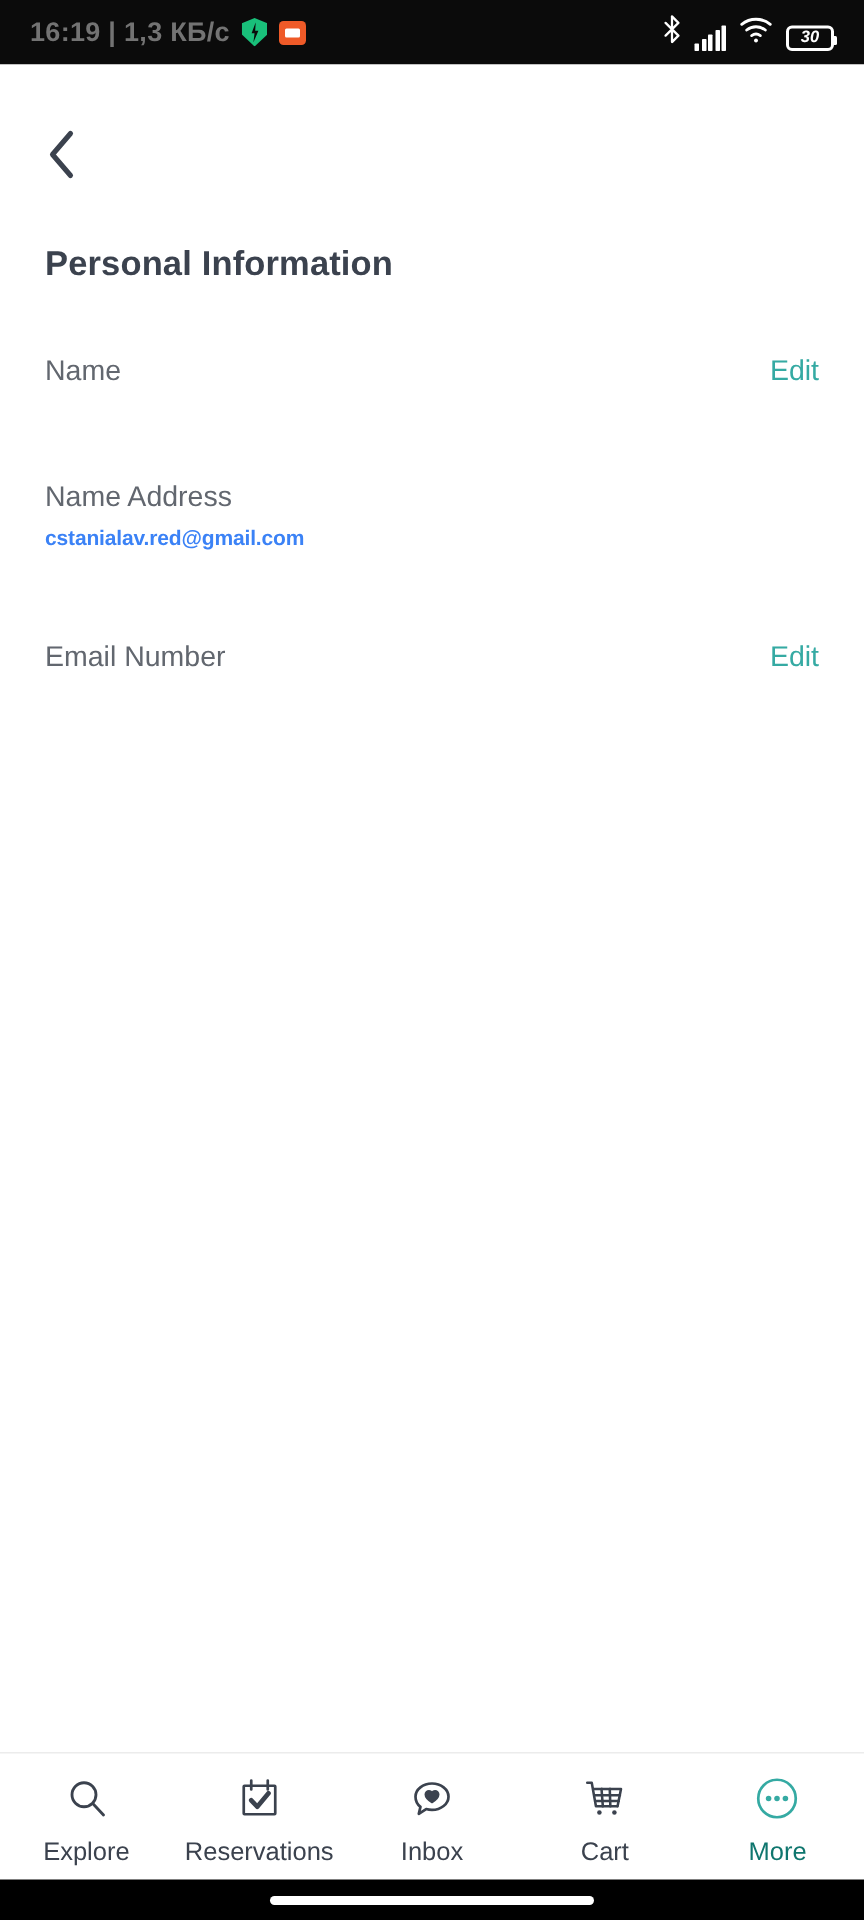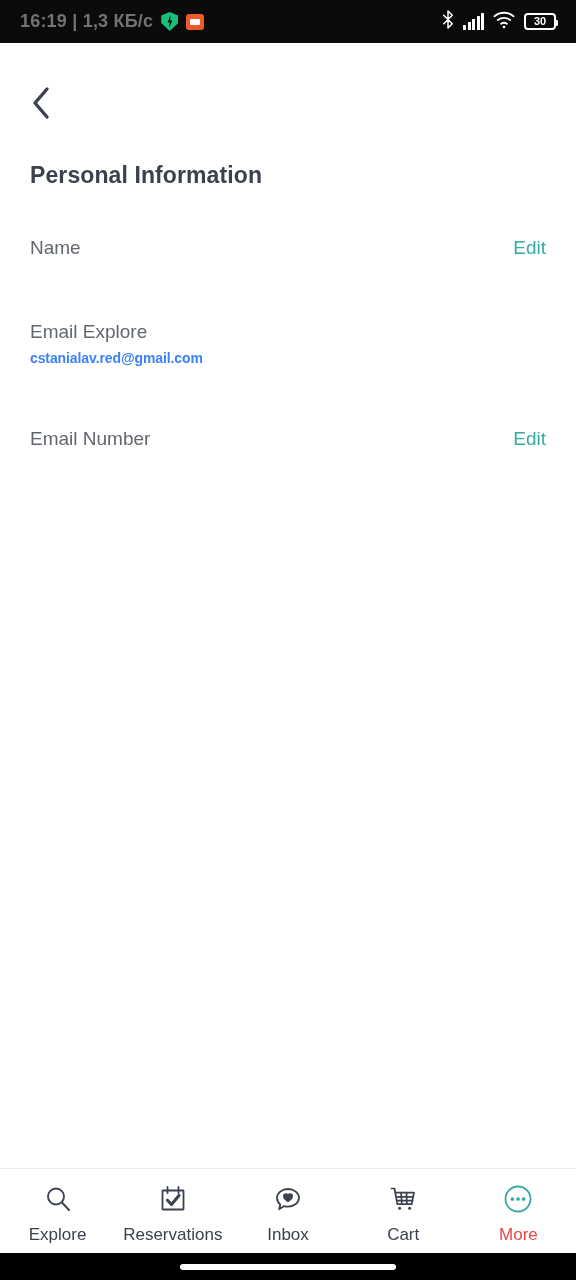--- a/index.html
+++ b/index.html
@@ -53,21 +53,21 @@
     display:flex; align-items:center; justify-content:center;
   }
   .sb-orange::after {
     content:"";
     width:10px; height:6px;
     background:#ffffff;
     border-radius:1px;
   }
   .sb-right {
     margin-left:auto;
-    display:flex; align-items:center; gap:9px;
+    display:flex; align-items:flex-end; gap:9px;font-style:italic;
   }
   .ic-bt { width:12px; height:19px; }
   .ic-sig { display:flex; align-items:flex-end; gap:1.5px; height:17px; }
   .ic-sig i { width:3px; background:#ffffff; display:block; border-radius:0.5px; }
   .ic-sig i:nth-child(1){ height:5px; }
   .ic-sig i:nth-child(2){ height:8px; }
   .ic-sig i:nth-child(3){ height:11px; }
   .ic-sig i:nth-child(4){ height:14px; }
   .ic-sig i:nth-child(5){ height:17px; }
   .ic-wifi { width:22px; height:18px; }
@@ -163,21 +163,21 @@
     cursor:pointer;
     height:100%;
     padding-top:4px;
   }
   .nav-ic { height:30px; display:flex; align-items:center; justify-content:center; }
   .nav-lbl {
     font-size:17px;
     color:#3b424e;
     line-height:1;
   }
-  .navitem.active .nav-lbl { color:#ef4444; }
+  .navitem.active .nav-lbl { color:#0f766e; }
 
   
   .gesturebar {
     flex:0 0 auto;
     height:27px;
     background:#000000;
     display:flex; align-items:center; justify-content:center;
   }
   .gesturepill {
     width:216px; height:6px;
@@ -237,21 +237,21 @@
 
     <div class="row row-name">
       <div>
         <div class="field-label">Name</div>
       </div>
       <div class="edit-link">Edit</div>
     </div>
 
     <div class="row row-email">
       <div>
-        <div class="field-label">Email Explore</div>
+        <div class="field-label">Name Address</div>
         <div class="field-value">cstanialav.red@gmail.com</div>
       </div>
     </div>
 
     <div class="row row-phone">
       <div>
         <div class="field-label">Email Number</div>
       </div>
       <div class="edit-link">Edit</div>
     </div>

